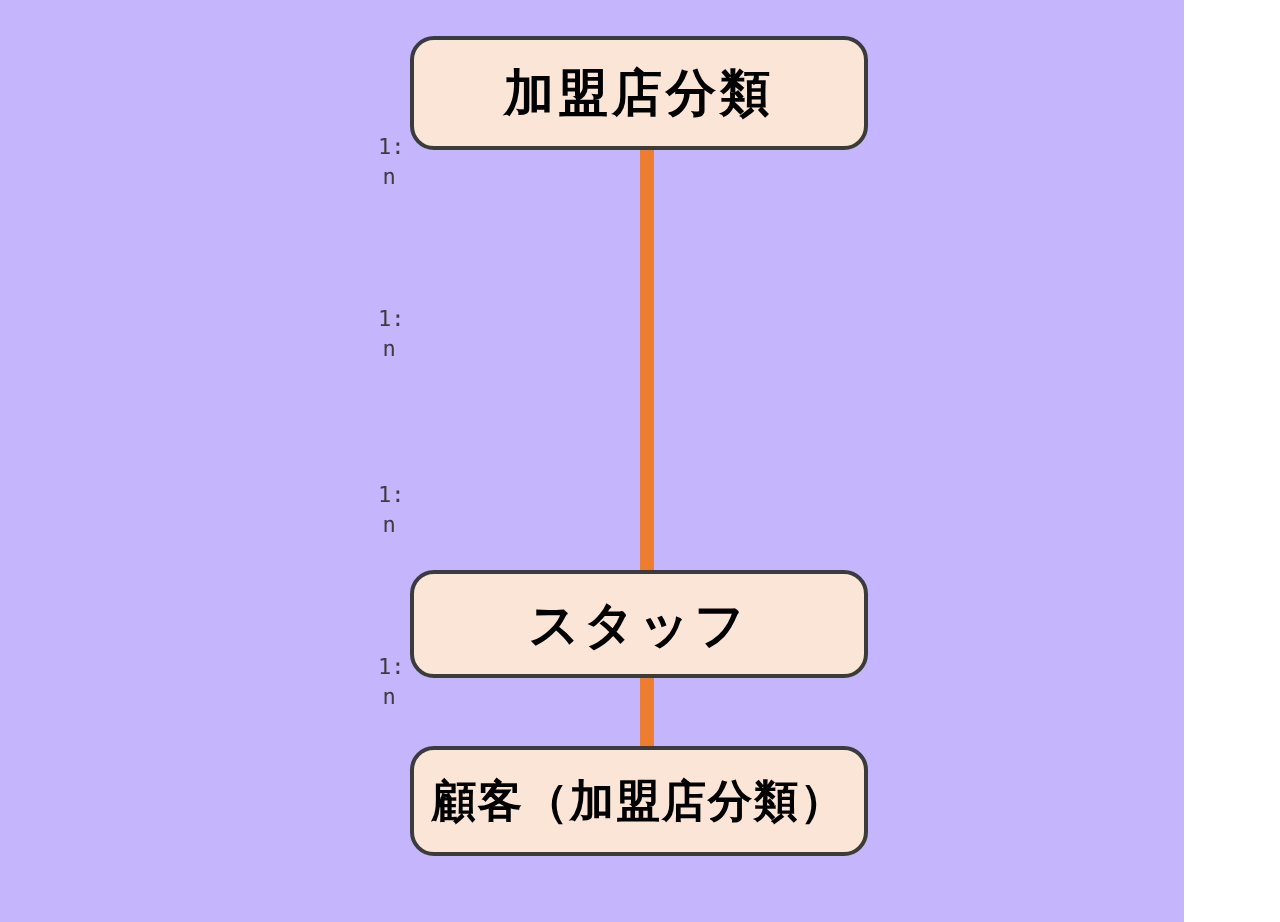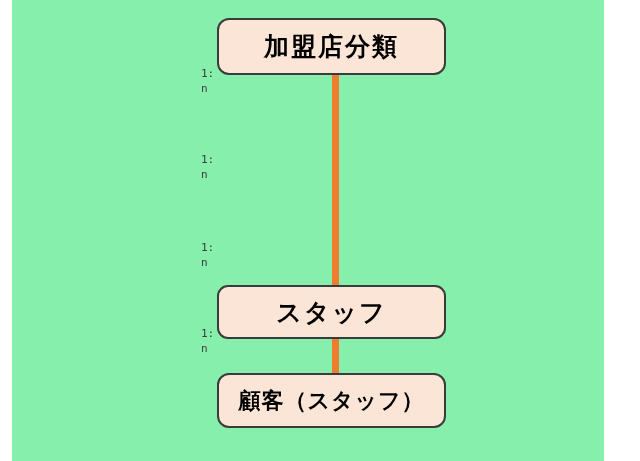--- a/index.html
+++ b/index.html
@@ -1,23 +1,22 @@
 <!DOCTYPE html>
 <html style="--node-fill: #fbe5d6; --node-border: #3b3b3b; --node-text: #000000; --connector: #ed7d31; --edge-label-text: #3d3d3d;"><head>
 <meta charset="utf-8">
 <style>
   html, body { margin: 0; padding: 0; background: #ffffff; }
   .stage {
     position: relative;
     width: 592px;
     height: 461px;
-    background: #86efac;
+    background: #c4b5fd;
     overflow: hidden;
     font-family: "DejaVu Sans", "Liberation Sans", sans-serif;
-    margin-left: 12px;
   }
   .connector {
     position: absolute;
     left: 320px;
     top: 46px;
     width: 7px;
     height: 355px;
     background: var(--connector, #ed7d31);
     z-index: 0;
   }
@@ -38,33 +37,33 @@
   .node-label {
     font-weight: bold;
     font-size: 25px;
     letter-spacing: 2px;
     color: var(--node-text, #000000);
     white-space: nowrap;
   }
   .n0 { top: 18px;  height: 57px; }
   .n1 { top: 110px; height: 52px; }
   .n2 { top: 198px; }
-  .n3 { top: 285px; border-radius: 11px; }
+  .n3 { top: 285px; }
   .n4 { top: 373px; height: 55px; }
   .n4 .node-label { font-size: 22px; letter-spacing: 1px; }
   .edge-label {
     position: absolute;
     left: 189px;
     width: 11px;
     font-family: "DejaVu Sans Mono", "Liberation Mono", monospace;
     font-size: 11px;
     line-height: 15px;
     color: var(--edge-label-text, #3d3d3d);
     word-break: break-all;
-    text-align: left;
+    text-align: center;
     z-index: 2;
   }
   .e0 { top: 66px; }
   .e1 { top: 152px; }
   .e2 { top: 240px; }
   .e3 { top: 326px; }
 </style>
 </head>
 <body>
 
@@ -84,16 +83,16 @@
 
   <div class="edge-label e2">1:n</div>
 
   <div class="node n3">
     <span class="node-label">スタッフ</span>
   </div>
 
   <div class="edge-label e3">1:n</div>
 
   <div class="node n4">
-    <span class="node-label">顧客（スタッフ）</span>
+    <span class="node-label">顧客（加盟店分類）</span>
   </div>
 
 </div>
 
 </body></html>

